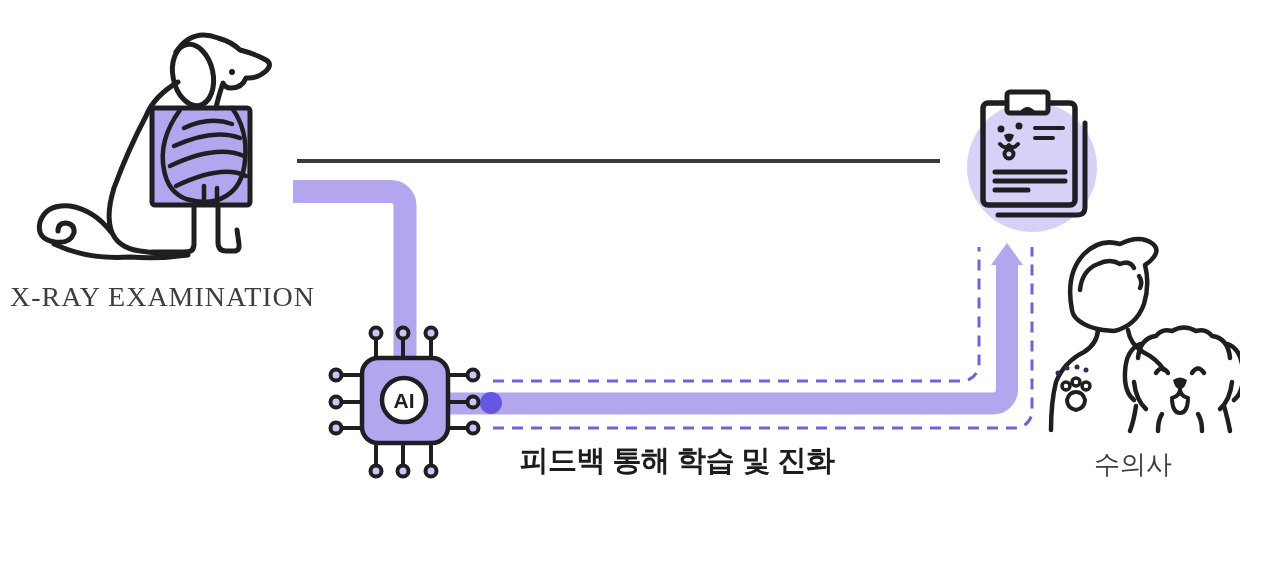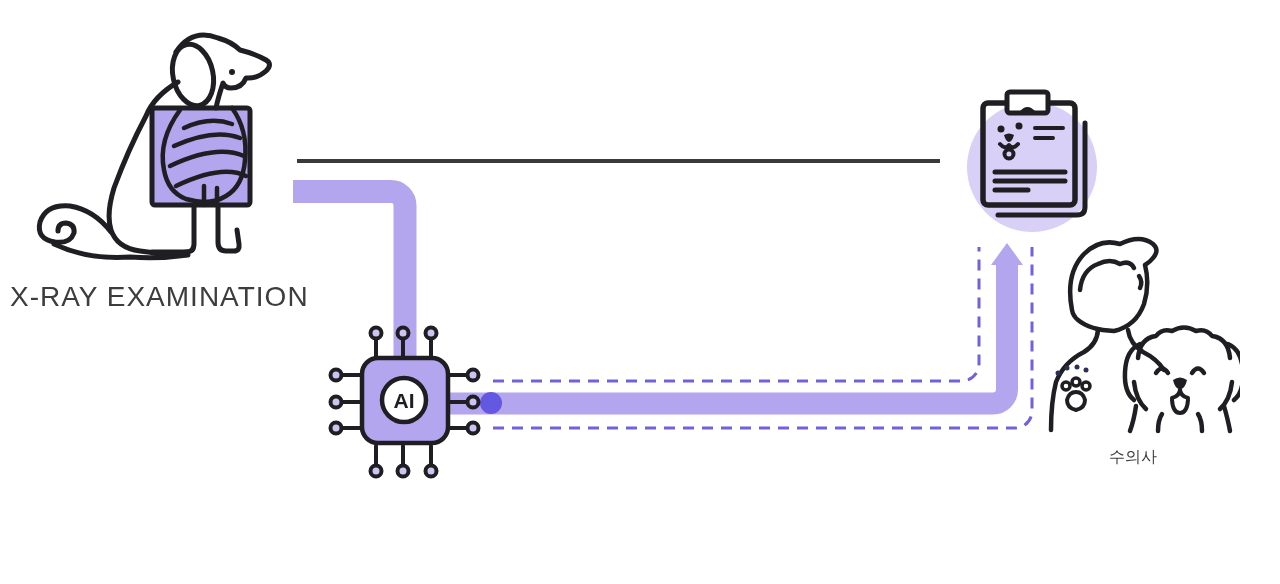--- a/index.html
+++ b/index.html
@@ -19,21 +19,21 @@
     position:relative;width:1280px;height:584px;background:var(--bg);
     overflow:hidden;font-family:"Liberation Sans","DejaVu Sans",sans-serif;
   }
   .canvas svg{position:absolute;}
   .connectors{left:0;top:0;z-index:1;}
   .icon{z-index:2;}
   .lbl{position:absolute;z-index:3;white-space:nowrap;color:var(--text-dark);}
   .lbl.bold{font-weight:bold;}
   .lbl.center{transform:translateX(-50%);}
   .flow-label{font-size:29px;letter-spacing:-0.5px;}
-  .node-label{color:var(--text-gray);}
+  .node-label{color:var(--text-gray);font-family:Liberation Serif, serif;}
   
   .st{stroke:var(--outline-dark);fill:none;stroke-linecap:round;stroke-linejoin:round;}
   .band{stroke:var(--accent-light);fill:none;stroke-linecap:butt;}
   .dashed{stroke:var(--accent-dashed);stroke-width:3;fill:none;stroke-dasharray:11 8;stroke-linecap:butt;}
   .thin-dark{stroke:var(--line-dark);stroke-width:4;fill:none;}
   .fill-dark{fill:var(--outline-dark);stroke:none;}
   .fill-accent{fill:var(--accent-light);stroke:none;}
   .fill-soft{fill:var(--accent-soft);stroke:none;}
   .pin{fill:#cdc4f2;stroke:var(--outline-dark);stroke-width:4;}
 </style>
@@ -162,16 +162,17 @@
       <path class="st" stroke-width="4" d="M132,168 Q133,181 140,181 Q147,181 148,168"></path>
       <path class="st" stroke-width="4.5" d="M96,174 Q94,188 90,199 M184,174 Q188,188 190,199"></path>
       <path class="st" stroke-width="4.5" d="M118,199 Q118,188 122,182 M162,199 Q162,188 158,182"></path>
     </g>
   </svg>
 
   <div class="lbl node-label" style="left:10px;top:281px;font-size:28px;letter-spacing:1px">X-RAY EXAMINATION</div>
 
 
 
+  <div class="lbl bold flow-label center" style="left:677px;top:441px;font-size:29px">피드백 통해 학습 및 진화</div>
 
-  <div class="lbl node-label center" style="left:1133px;top:447px;font-size:16px">수의사</div>
+  <div class="lbl node-label center" style="left:1133px;top:447px;font-size:26px">수의사</div>
 
 </div>
 
 </body></html>

